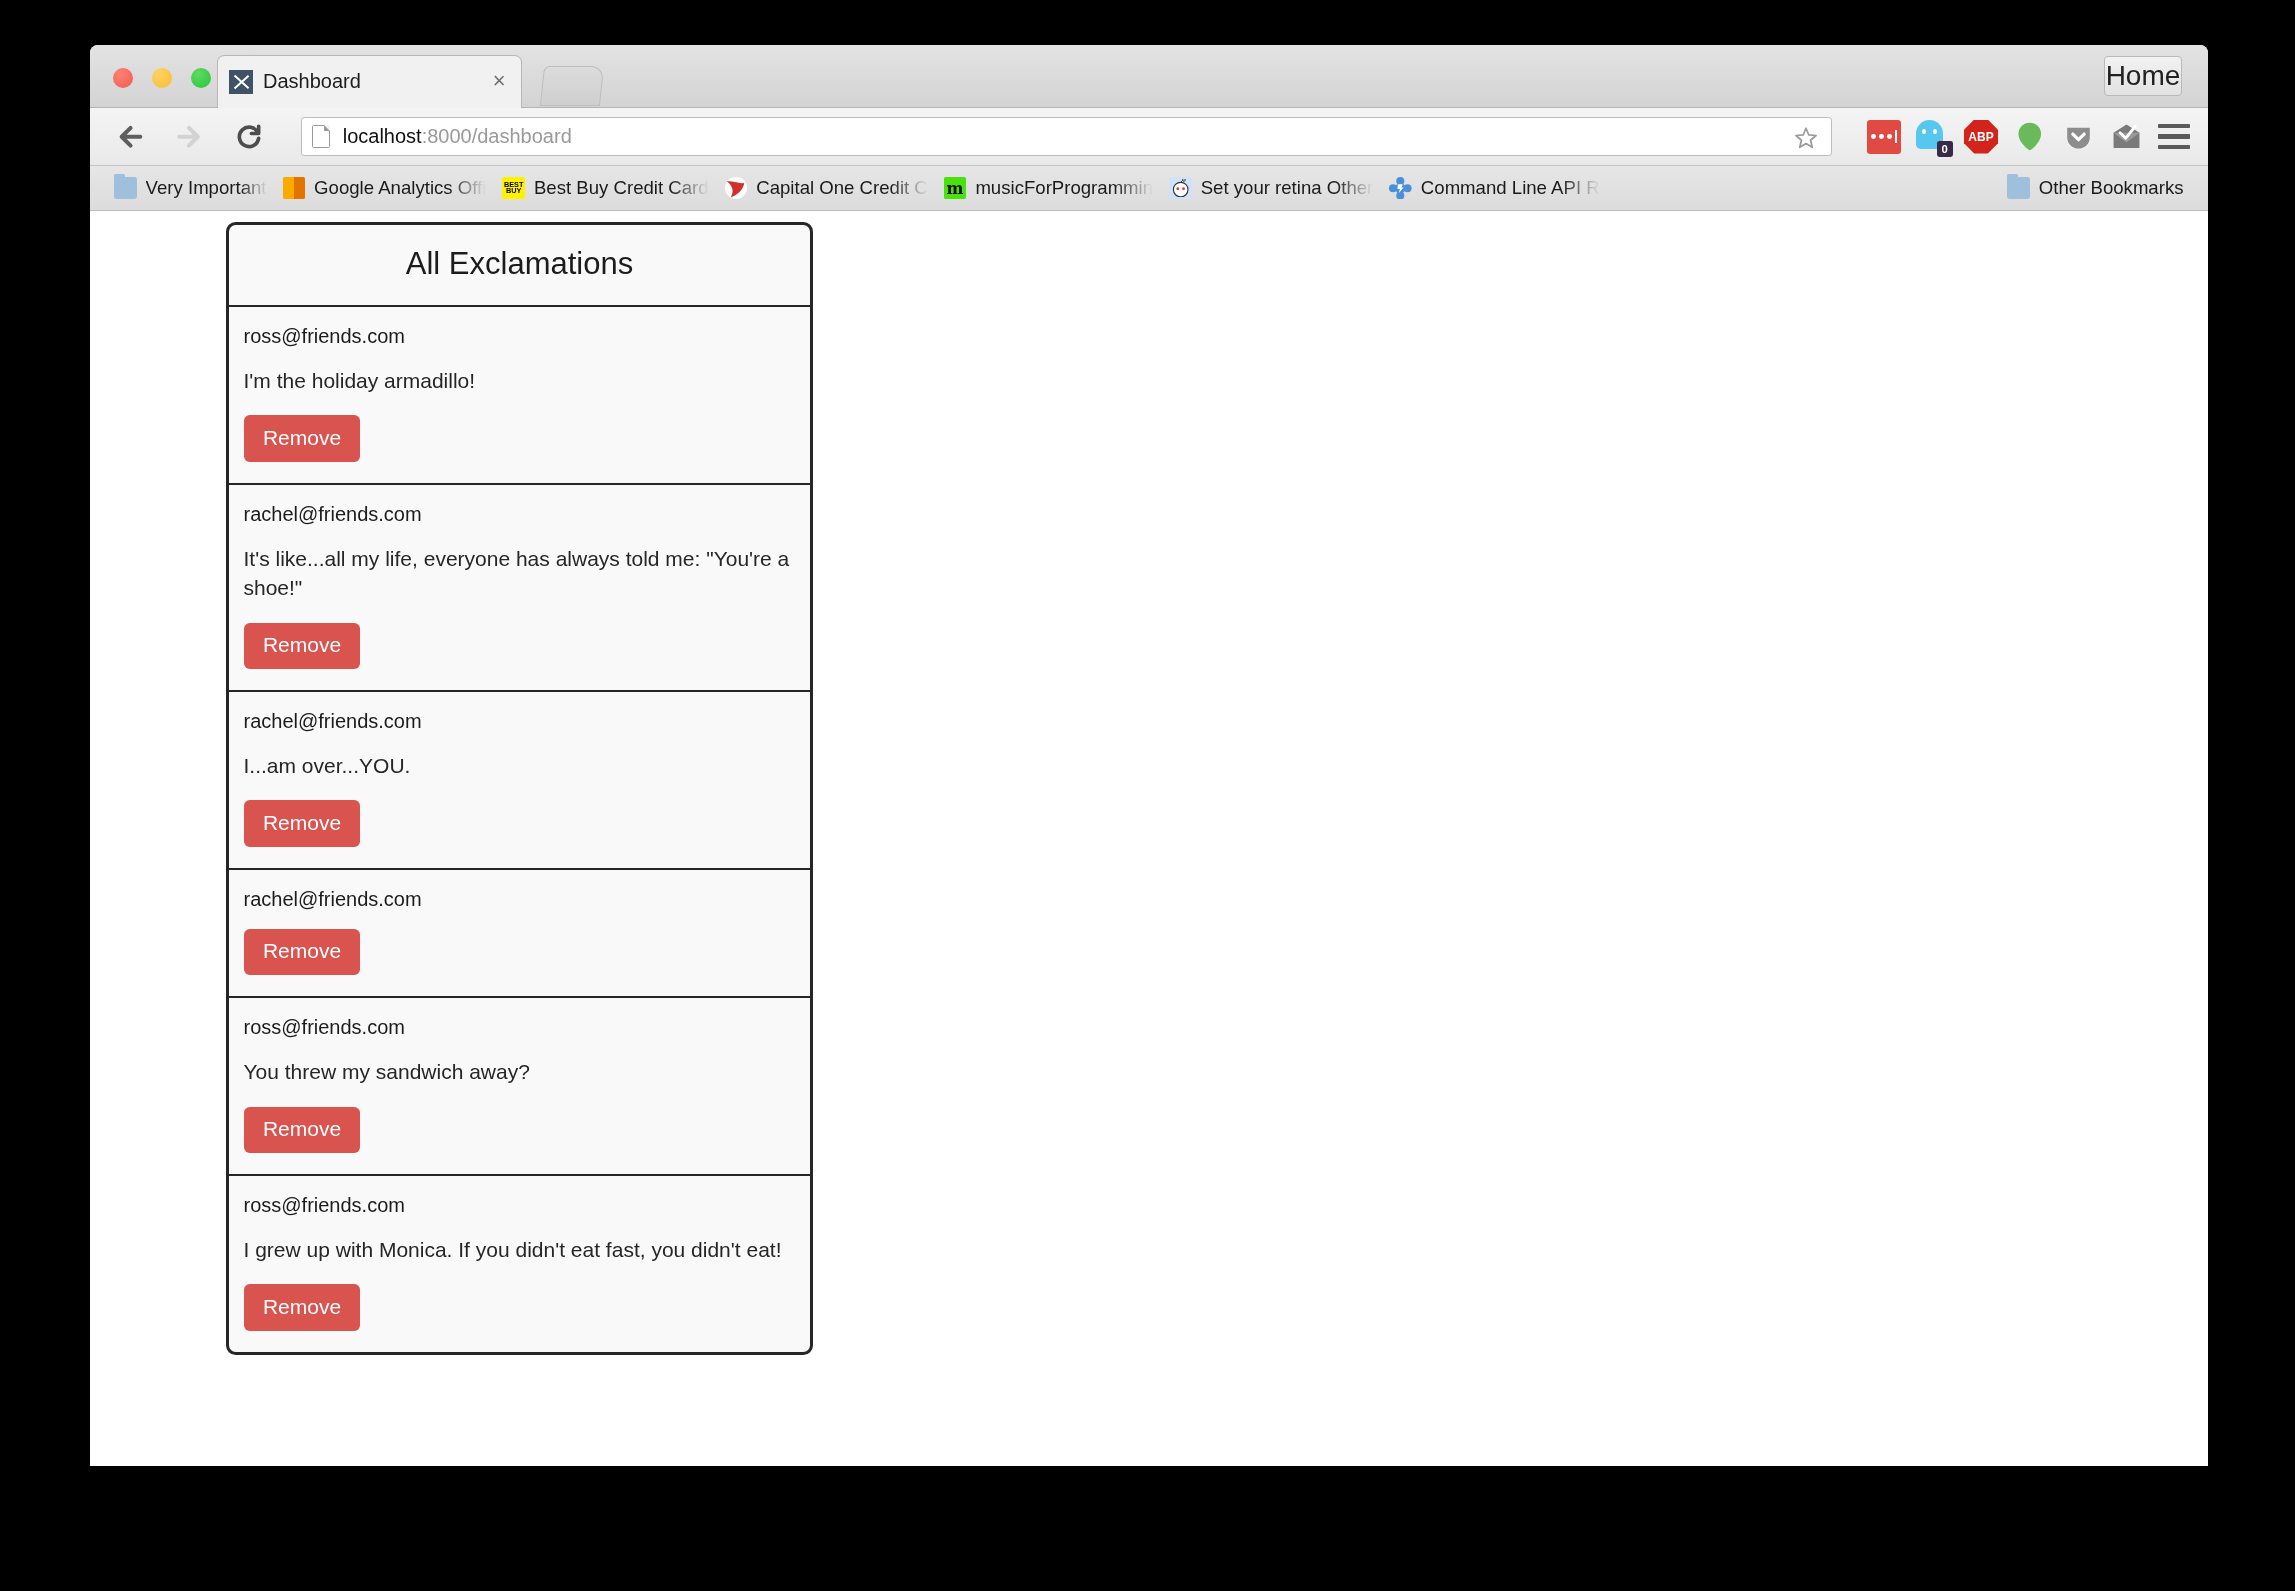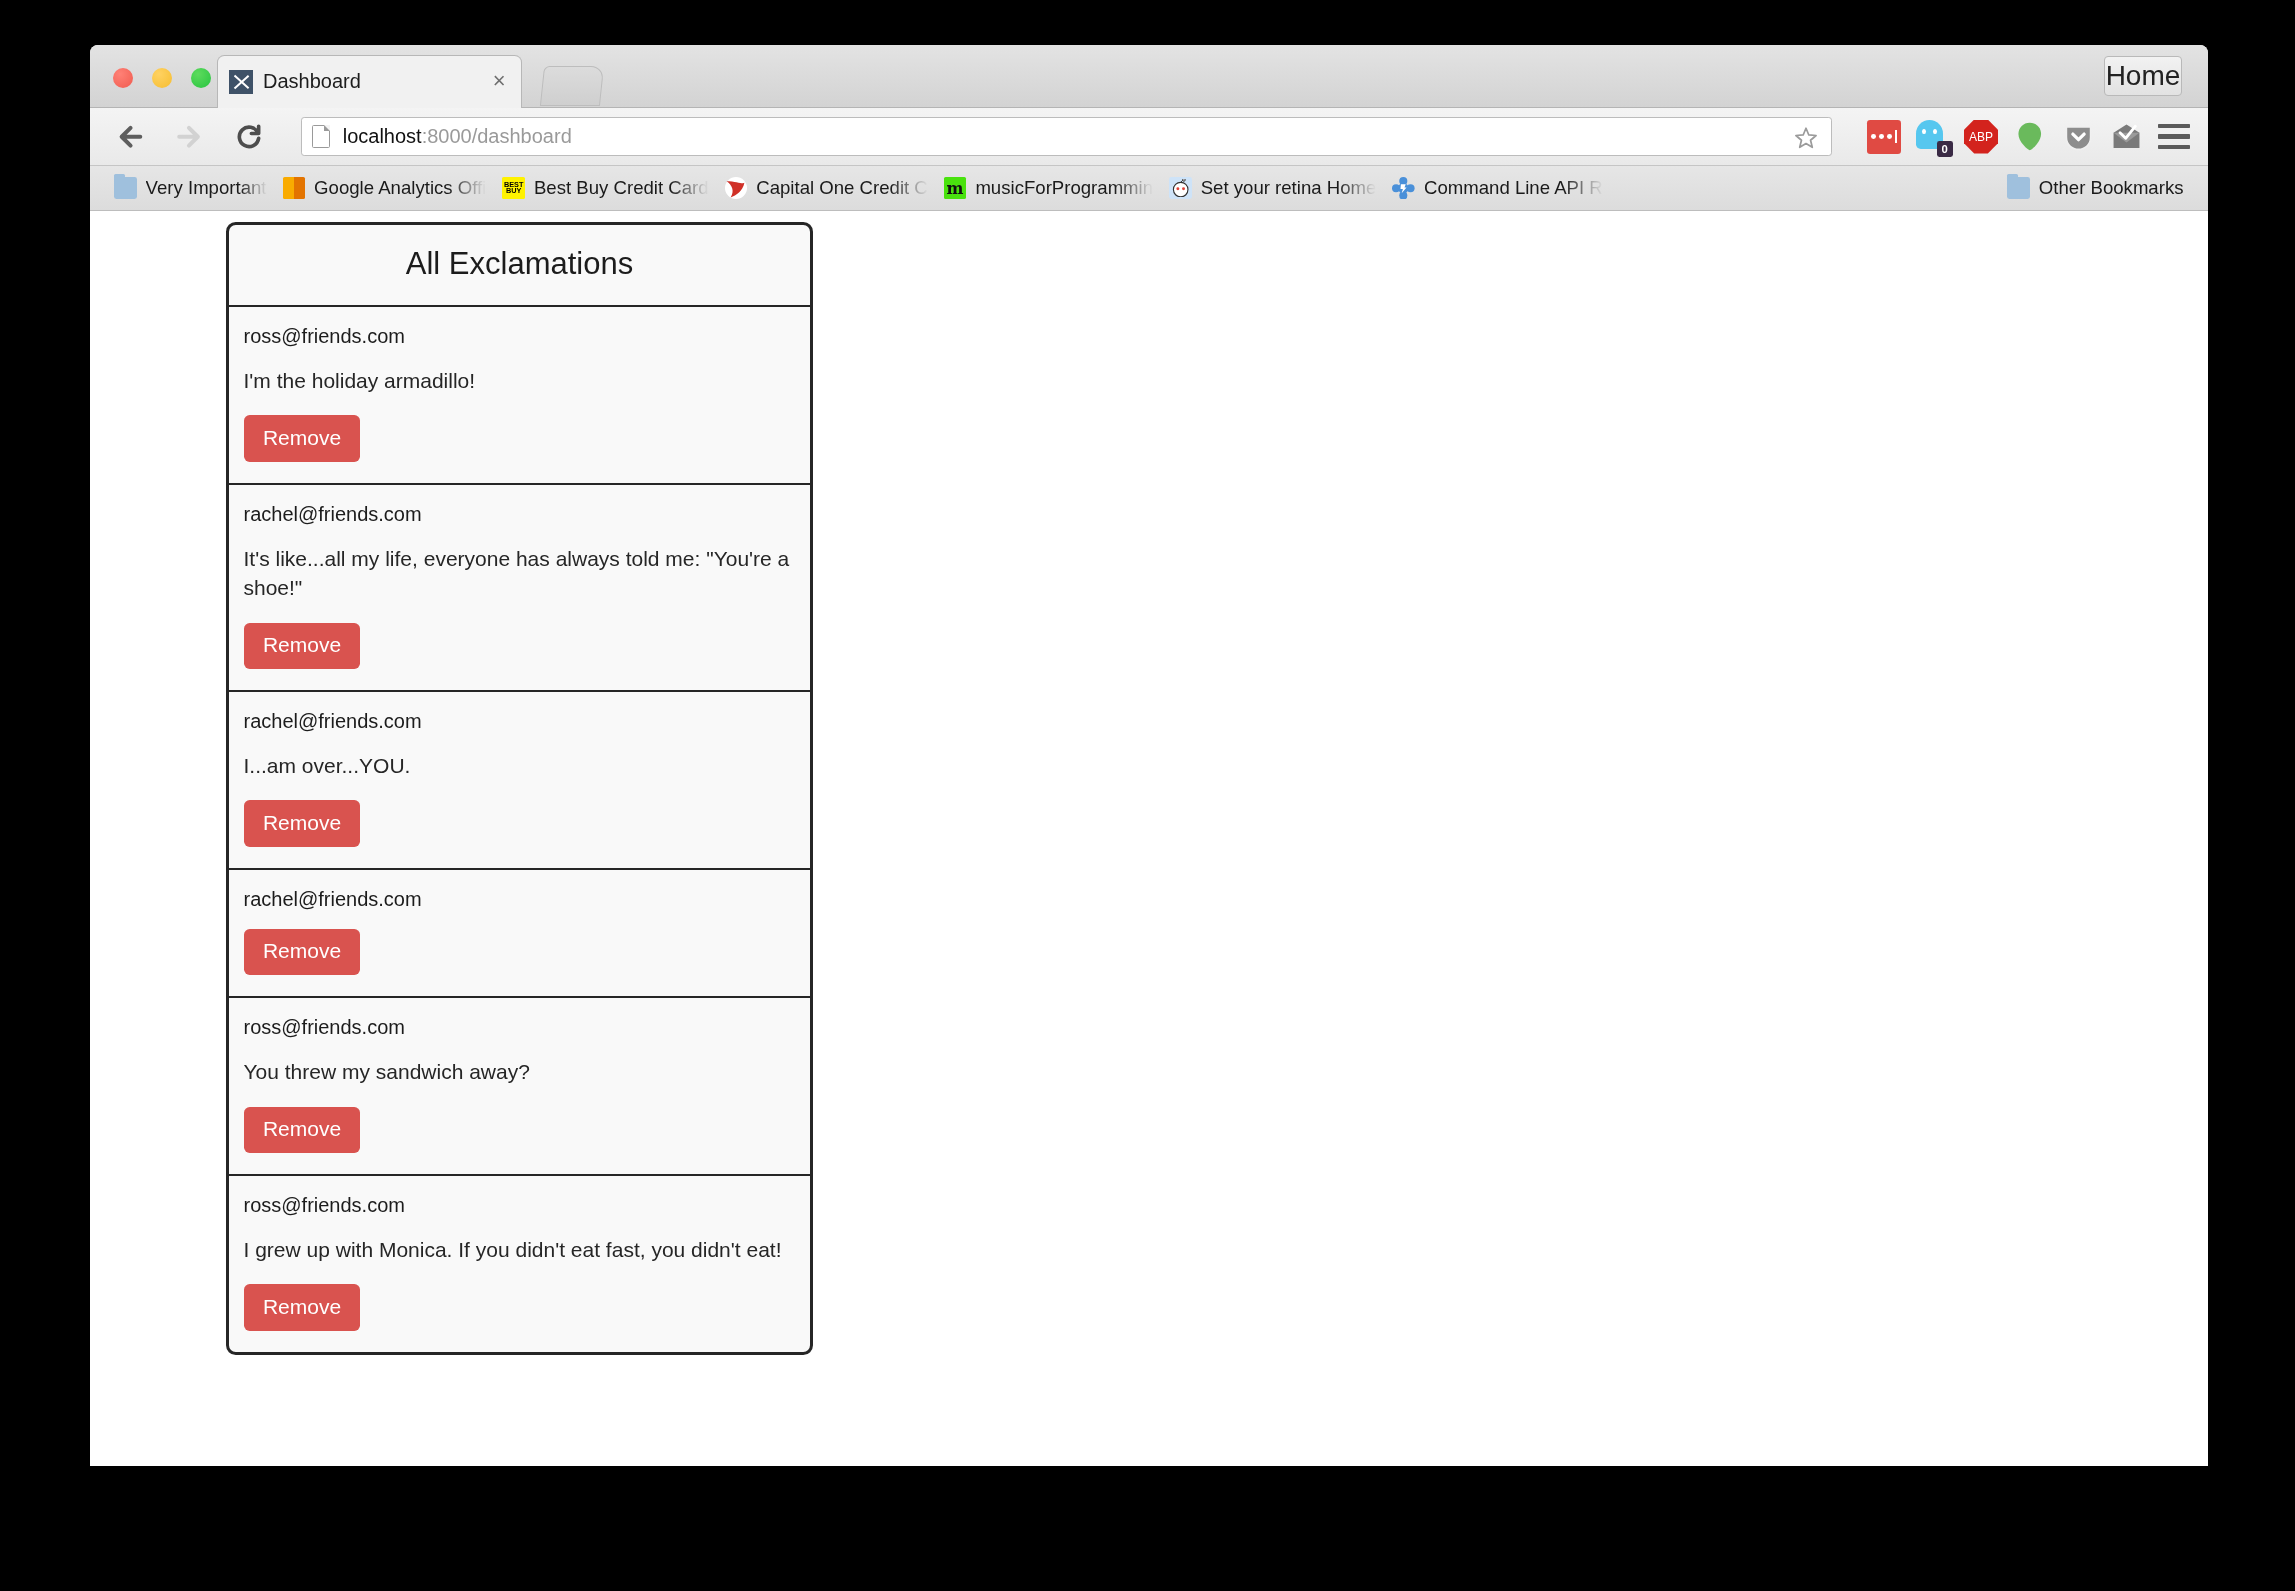--- a/index.html
+++ b/index.html
@@ -163,21 +163,21 @@
   .ghost-badge {
     position: absolute; right: -3.2px; bottom: -3.2px;
     min-width: 16px; height: 16px; padding: 0 2.4px;
     background: #3a2a45; color: #fff;
     font-size: 11.3px; line-height: 16px; text-align: center;
     border-radius: 2.4px; font-weight: bold;
   }
 
   .ext.abp {
     background: #d3231d; color: #fff;
-    font-size: 12px; font-weight: normal;
+    font-size: 12px; font-weight: bold;
     display: flex; align-items: center; justify-content: center;
     clip-path: polygon(30% 0,70% 0,100% 30%,100% 70%,70% 100%,30% 100%,0 70%,0 30%);
   }
   .ext.evernote { display:flex; align-items:center; justify-content:center; }
   .ext.pocket  { display:flex; align-items:center; justify-content:center; }
   .ext.mail    { display:flex; align-items:center; justify-content:center; }
   #menu-icon { width: 32px; display: flex; flex-direction: column; gap: 5.7px; flex: 0 0 auto; }
   #menu-icon span { height: 4.8px; background: #5a5a5a; border-radius: 0.8px; display:block; }
 
   
@@ -402,21 +402,21 @@
     <div class="bookmark">
       <span class="bm-icon ic-reddit">
         <svg width="19.4" height="18" viewBox="0 0 24 22">
           <circle cx="12" cy="13" r="9" fill="#fff" stroke="#333" stroke-width="1.4"></circle>
           <circle cx="8.5" cy="12" r="1.8" fill="#e2443b"></circle>
           <circle cx="15.5" cy="12" r="1.8" fill="#e2443b"></circle>
           <path d="M12 4 L15 1" stroke="#333" stroke-width="1.2" fill="none"></path>
           <circle cx="16" cy="1" r="1.6" fill="#fff" stroke="#333" stroke-width="1.2"></circle>
         </svg>
       </span>
-      <span class="bm-label">Set your retina Home</span>
+      <span class="bm-label">Set your retina Other</span>
     </div>
 
     <div class="bookmark">
       <span class="bm-icon ic-blue-flower">
         <svg width="22.6" height="22.6" viewBox="0 0 28 28">
           <g fill="#4a90d9">
             <circle cx="14" cy="5" r="5"></circle>
             <circle cx="14" cy="23" r="5"></circle>
             <circle cx="5" cy="14" r="5"></circle>
             <circle cx="23" cy="14" r="5"></circle>

